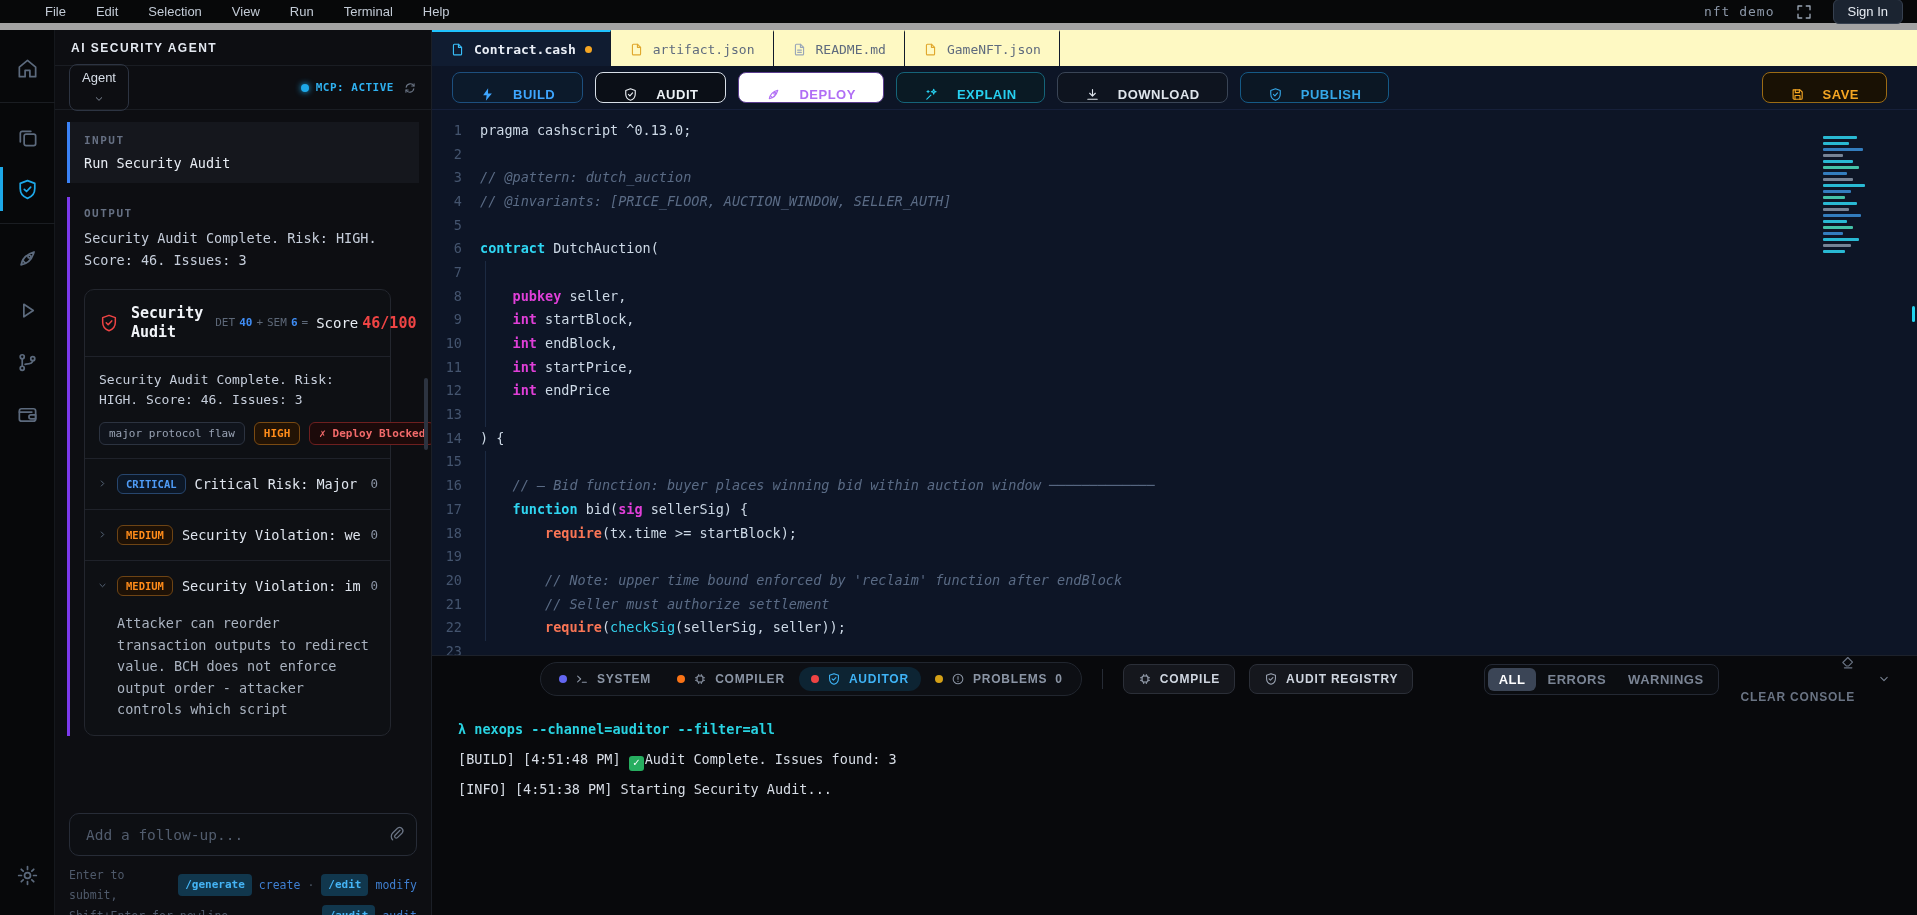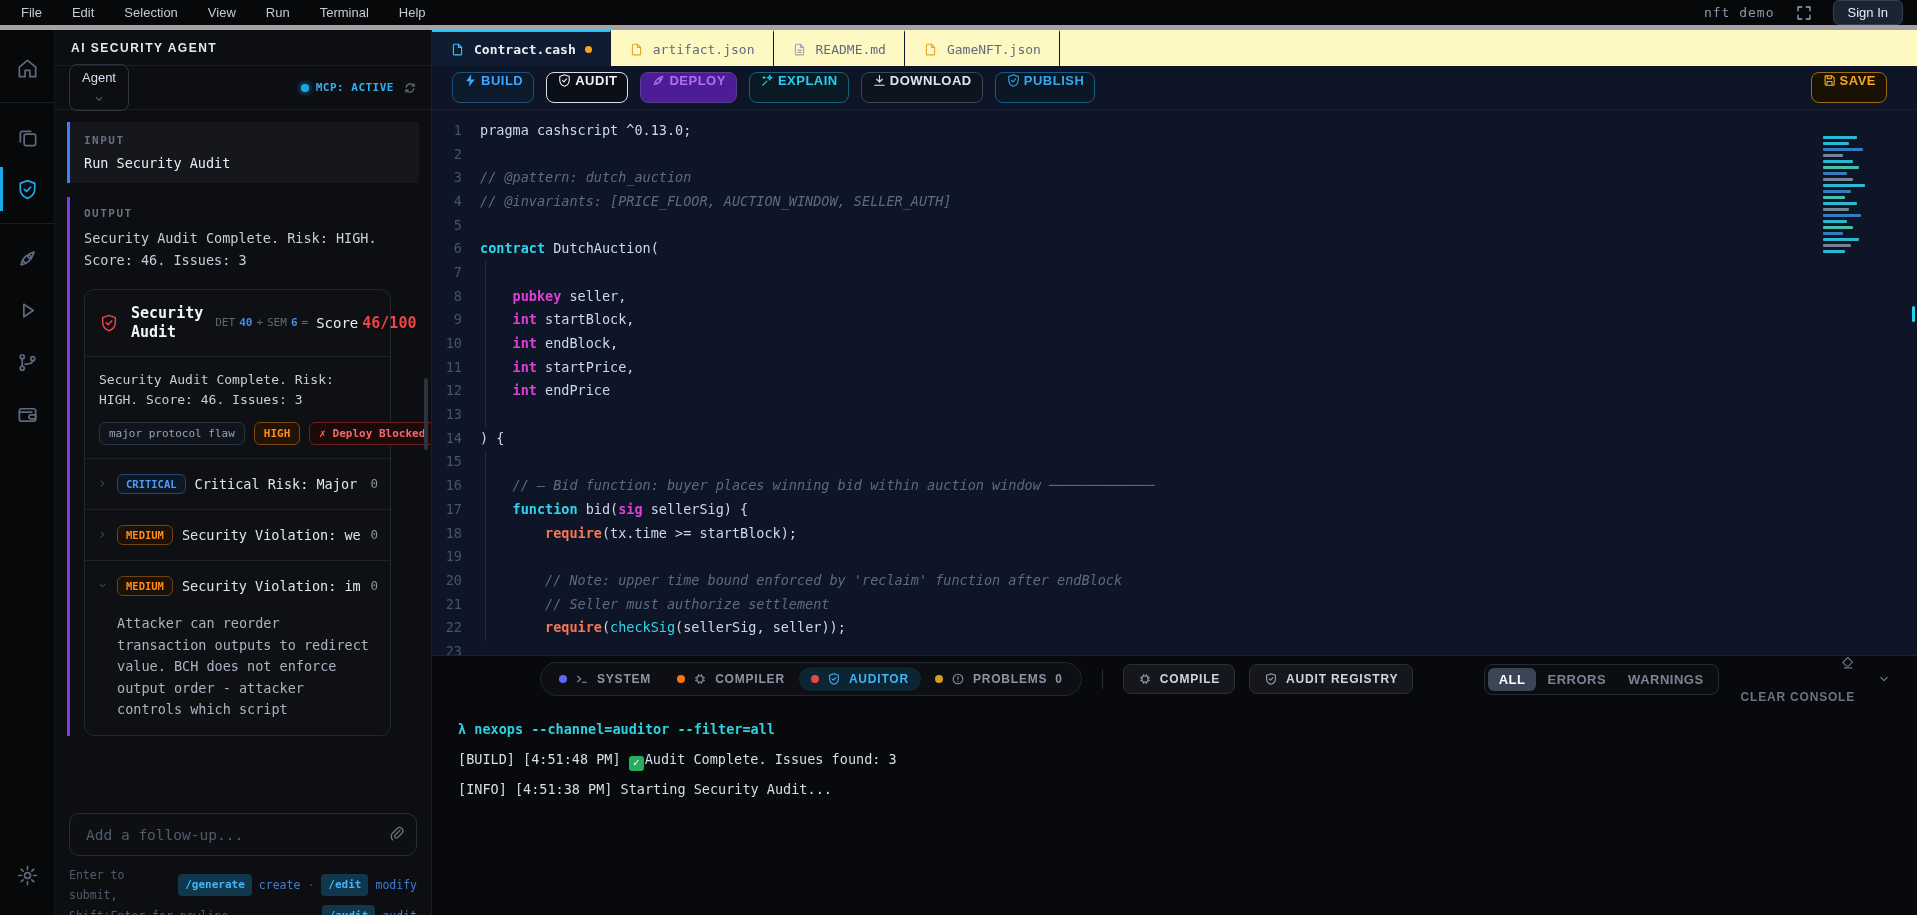--- a/index.html
+++ b/index.html
@@ -4,21 +4,21 @@
 <style>
   * { margin:0; padding:0; box-sizing:border-box; }
   html,body { background:#000; overflow:hidden; }
   .app { position:relative; width:1917px; height:915px; background:#0b0d11;
          font-family:"Liberation Sans", sans-serif; color:#cbd5e1; overflow:hidden; }
   .icon { display:inline-flex; align-items:center; justify-content:center; }
   .icon svg { width:100%; height:100%; display:block; }
 
   
   .menubar { position:absolute; top:0; left:0; right:0; height:30px; background:#070809;
-             border-bottom:5px solid #a3a3a3; display:flex; align-items:center; padding-left:6px; z-index:5; }
+             border-bottom:7px solid #a3a3a3; display:flex; align-items:center; padding-left:30px; z-index:5; }
   .menu-item { font-size:13px; color:#c3cbd6; padding:0 15px; cursor:default; }
   .menubar-right { margin-left:auto; display:flex; align-items:center; gap:20px; padding-right:14px; }
   .workspace-label { font-family:"DejaVu Sans Mono", monospace; font-size:13px; color:#8c97a8; letter-spacing:1px; }
   .expand-btn { width:18px; height:18px; color:#9aa5b4; }
   .signin-btn { background:#1b2431; border:1px solid #36404f; color:#e7ecf3; font-size:13px;
                 padding:4px 14px; border-radius:6px; font-family:"Liberation Sans",sans-serif; }
 
   
   .activitybar { position:absolute; top:30px; left:0; width:55px; bottom:0; background:#07080a;
                  border-right:1px solid #15181d; display:flex; flex-direction:column; align-items:center; padding-top:12px; }
@@ -94,26 +94,26 @@
   .main { position:absolute; top:30px; left:432px; right:0; bottom:0; display:flex; flex-direction:column; background:#0d1526; }
   .tabbar { height:36px; background:#fef9c3; display:flex; flex:none; }
   .tab { display:flex; align-items:center; gap:9px; padding:0 18px; border-right:1px solid #121a2a;
          font-family:"DejaVu Sans Mono",monospace; font-size:13px; color:#5f6b7e; border-top:2px solid transparent; }
   .tab .icon { width:15px; height:15px; }
   .tab.active { background:#101c31; color:#e9eef6; font-weight:bold; border-top:2px solid #1fc3ff; }
   .tab .dirty { width:7px; height:7px; border-radius:50%; background:#f5a623; }
   .ficon-cash { color:#38bdf8; } .ficon-json { color:#e0a82e; } .ficon-md { color:#9aa7b8; }
 
   .toolbar { height:44px; flex:none; display:flex; align-items:center; gap:12px; padding-left:20px; border-bottom:1px solid #16203a; }
-  .tbtn { display:flex; align-items:flex-start; gap:3px; height:31px; padding:0 10px; border-radius:8px;
+  .tbtn { display:flex; align-items:flex-end; gap:18px; height:31px; padding:0 27px; border-radius:8px;
           font-size:13px; font-weight:bold; letter-spacing:.5px; border:1px solid; }
   .tbtn .icon { width:15px; height:15px; }
   .tbtn.blue      { color:#3ea6ff; border-color:#1d4f7e; background:#0c1a2b; }
   .tbtn.white     { color:#eef2f7; border-color:#d8dfe8; background:#0b0f17; }
-  .tbtn.purple    { color:#b06ef5; border-color:#5b3d8f; background:#4c1d95; }
+  .tbtn.purple    { color:#b06ef5; border-color:#5b3d8f; background:#ffffff; }
   .tbtn.cyan      { color:#27d0f0; border-color:#156479; background:#0a1a24; }
   .tbtn.gray      { color:#dfe5ec; border-color:#3a4556; background:#0e141f; }
   .tbtn.lightblue { color:#35a7e8; border-color:#155a86; background:#0b1724; }
   .tbtn.save { margin-left:auto; margin-right:30px; color:#f5a623; border-color:#9c6c14; background:#191104; }
 
   .code-area { flex:1; position:relative; overflow:hidden; padding-top:8px; }
   .code-line { display:flex; height:23.7px; align-items:center; white-space:pre; }
   .gutter { width:48px; flex:none; text-align:right; padding-right:18px; color:#44546e;
             font-family:"DejaVu Sans Mono",monospace; font-size:13.5px; }
   .ltext { font-family:"DejaVu Sans Mono",monospace; font-size:13.5px; color:#cdd9e6; }

